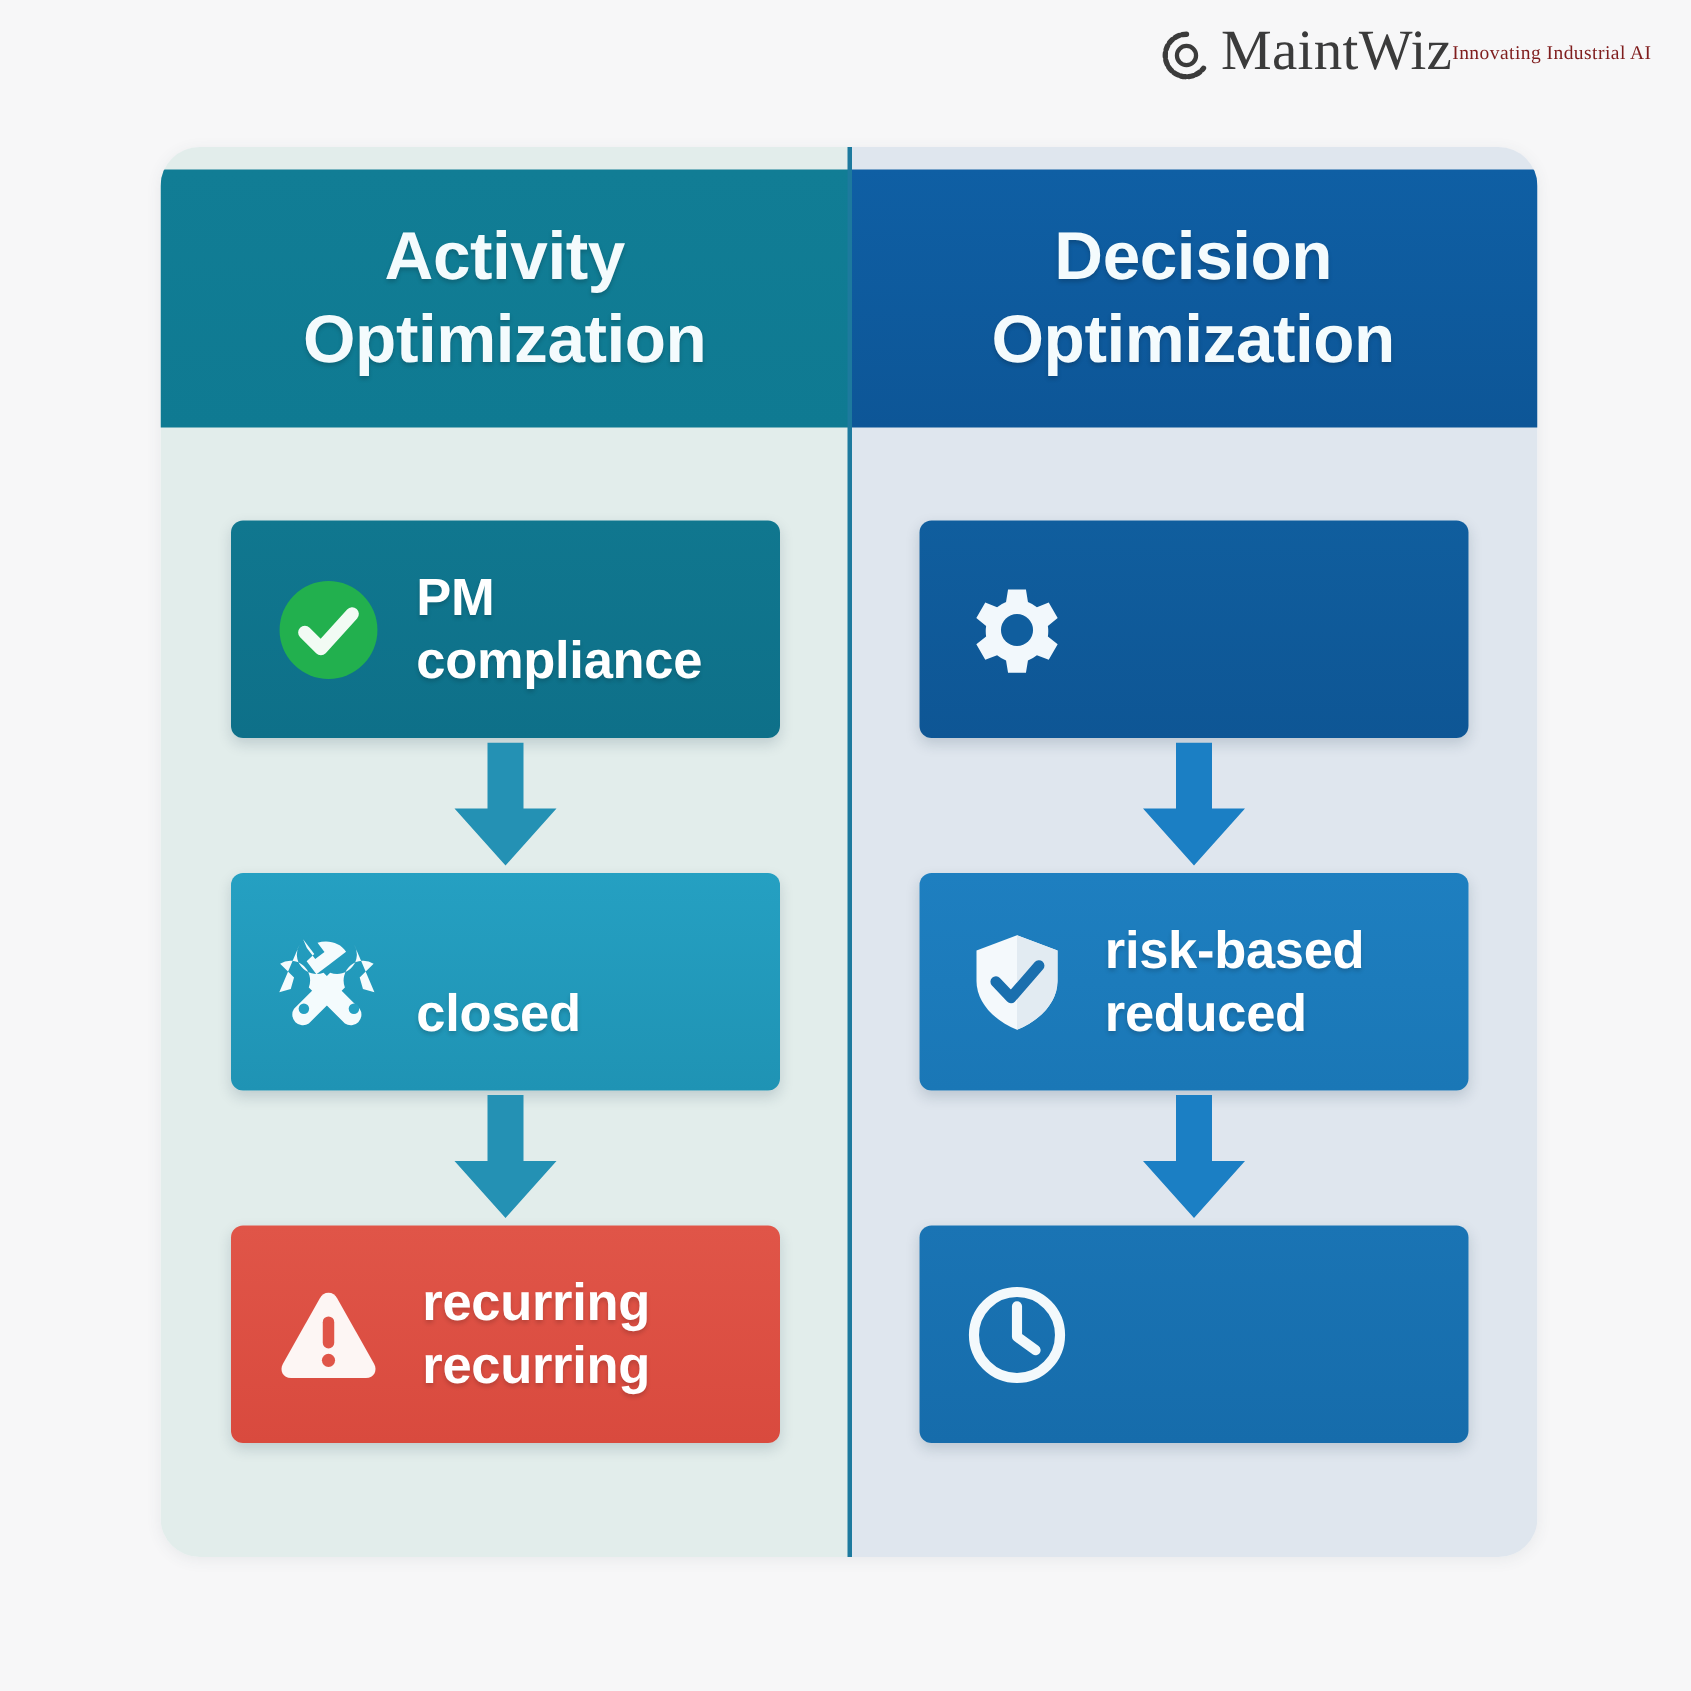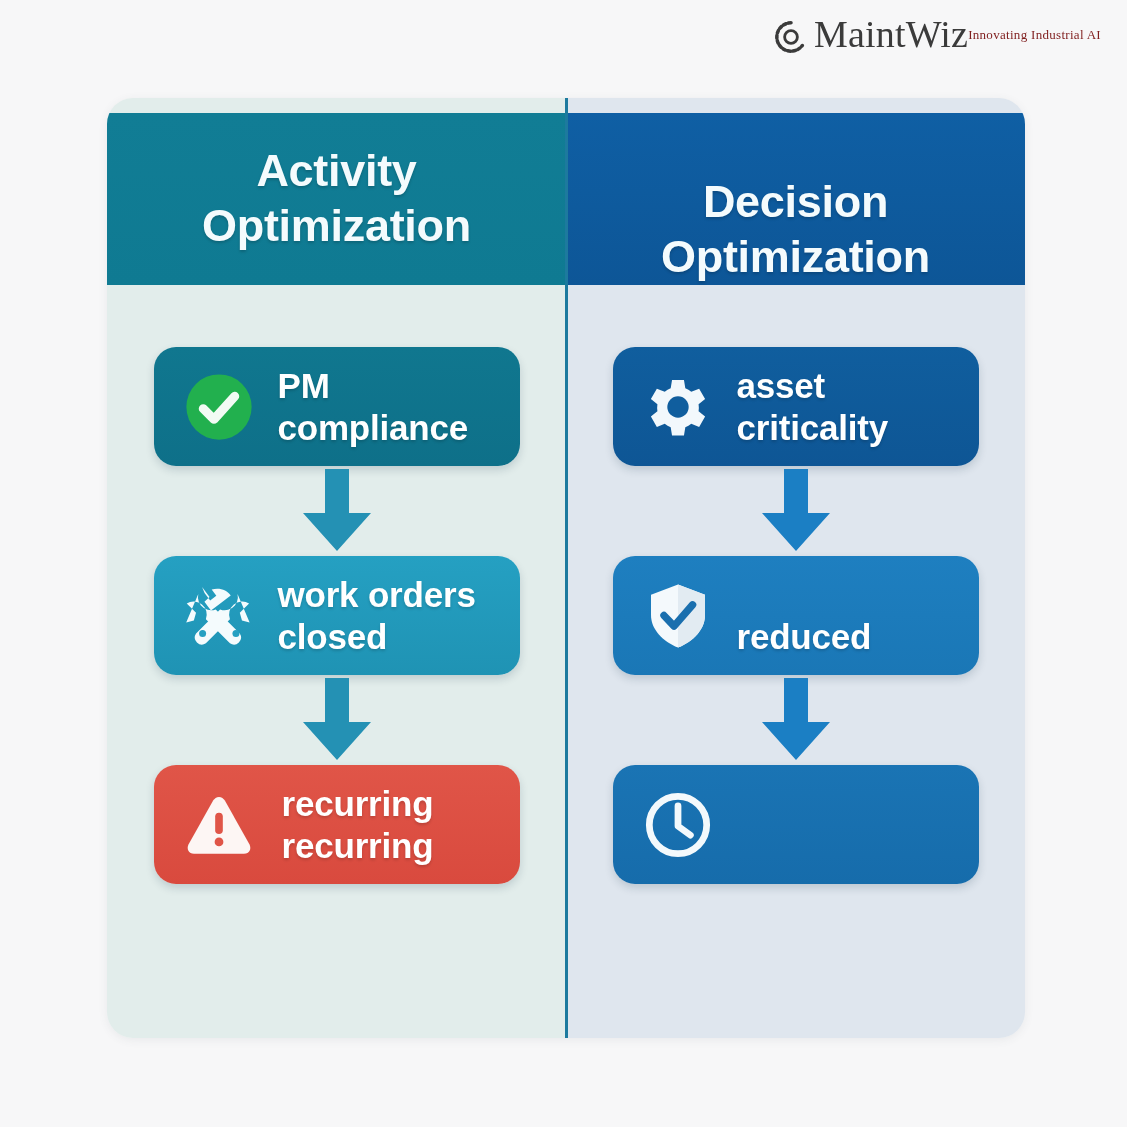--- a/index.html
+++ b/index.html
@@ -94,37 +94,37 @@
     font-size: 45px;
     font-weight: bold;
     line-height: 1.22;
     letter-spacing: -0.3px;
     padding: 0 20px;
     box-sizing: border-box;
     text-shadow: 0 2px 3px rgba(0,0,0,0.18);
     margin-top: 15px;
   }
   .hdr-left  { background: linear-gradient(180deg,#117d95 0%,#0f7a92 100%); }
-  .hdr-right { background: linear-gradient(180deg,#0f5fa4 0%,#0d5697 100%); align-items: flex-end; }
+  .hdr-right { background: linear-gradient(180deg,#0f5fa4 0%,#0d5697 100%); }
 
   
   .flow {
     flex: 1;
     display: flex;
     flex-direction: column;
     align-items: center;
     padding-top: 62px;
     box-sizing: border-box;
   }
 
   
   .card {
     width: 366px;
-    height: 119px;
-    border-radius: 22px;
+    height: 145px;
+    border-radius: 8px;
     display: flex;
     align-items: center;
     gap: 22px;
     padding: 0 24px 0 28px;
     box-sizing: border-box;
     color: #ffffff;
     box-shadow: 0 4px 9px rgba(20,50,70,0.17);
   }
   .card .icon {
     width: 74px;
@@ -215,21 +215,21 @@
               <path d="M15.5 9.5 a12 12 0 0 0 14.5 17.5 l22 22 a6.5 6.5 0 0 1 -9 9 l-22 -22
                        a12 12 0 0 0 -17.5 -14.5 l8.5 8.5 l-2 7 l-7 2 Z" transform="translate(-1,-1)"></path>
               <path d="M48.5 9.5 a12 12 0 0 1 -14.5 17.5 l-22 22 a6.5 6.5 0 0 0 9 9 l22 -22
                        a12 12 0 0 1 17.5 -14.5 l-8.5 8.5 l2 7 l7 2 Z" transform="translate(-1,-1)"></path>
               <circle cx="17" cy="48" r="3.2" fill="#25a0c2"></circle>
               <circle cx="47.5" cy="48" r="3.2" fill="#25a0c2"></circle>
             </g>
           </svg>
         </span>
         <span class="label">
-          <span>work orders</span><br>
+          <br>
           <span>closed</span>
         </span>
       </div>
 
       <div class="arrow">
         <svg viewBox="0 0 88 84" width="88" height="84" aria-hidden="true">
           <path d="M32 0 H56 V44 H78 L44 82 L10 44 H32 Z" fill="#2491b4"></path>
         </svg>
       </div>
 
@@ -266,42 +266,38 @@
         <span class="icon">
           <svg viewBox="0 0 64 64" width="72" height="72" aria-hidden="true">
             <path d="M26.7 4 h10.6 l1.2 7.4 a21 21 0 0 1 5.3 3.1 l7-2.8 l5.3 9.2 l-5.8 4.7
                      a21 21 0 0 1 0 6.2 l5.8 4.7 l-5.3 9.2 l-7 -2.8 a21 21 0 0 1 -5.3 3.1
                      l-1.2 7.4 h-10.6 l-1.2 -7.4 a21 21 0 0 1 -5.3 -3.1 l-7 2.8 l-5.3 -9.2
                      l5.8 -4.7 a21 21 0 0 1 0 -6.2 l-5.8 -4.7 l5.3 -9.2 l7 2.8
                      a21 21 0 0 1 5.3 -3.1 Z" fill="#f2f8fc" transform="translate(0,4)"></path>
             <circle cx="32" cy="32" r="9.5" fill="#105e9e"></circle>
           </svg>
         </span>
-        <span class="label">
-          <span>asset</span><br>
-          <span>criticality</span>
-        </span>
       </div>
 
       <div class="arrow">
         <svg viewBox="0 0 88 84" width="88" height="84" aria-hidden="true">
           <path d="M32 0 H56 V44 H78 L44 82 L10 44 H32 Z" fill="#1b7fc4"></path>
         </svg>
       </div>
 
       <div class="card card-r2">
         <span class="icon">
           <svg viewBox="0 0 64 64" width="72" height="72" aria-hidden="true">
             <path d="M32 4 L56 13 V31 C56 44 45.5 54.5 32 60 C18.5 54.5 8 44 8 31 V13 Z" fill="#f4f9fc"></path>
             <path d="M32 4 L56 13 V31 C56 44 45.5 54.5 32 60 Z" fill="#e2ebf2"></path>
             <path d="M19.5 31.5 L28.5 41 L45 22" fill="none" stroke="#1a6fae" stroke-width="6.5" stroke-linecap="round" stroke-linejoin="round"></path>
           </svg>
         </span>
         <span class="label">
-          <br>
+          <span>risk-based</span><br>
           <span>reduced</span>
         </span>
       </div>
 
       <div class="arrow">
         <svg viewBox="0 0 88 84" width="88" height="84" aria-hidden="true">
           <path d="M32 0 H56 V44 H78 L44 82 L10 44 H32 Z" fill="#1b7fc4"></path>
         </svg>
       </div>
 

